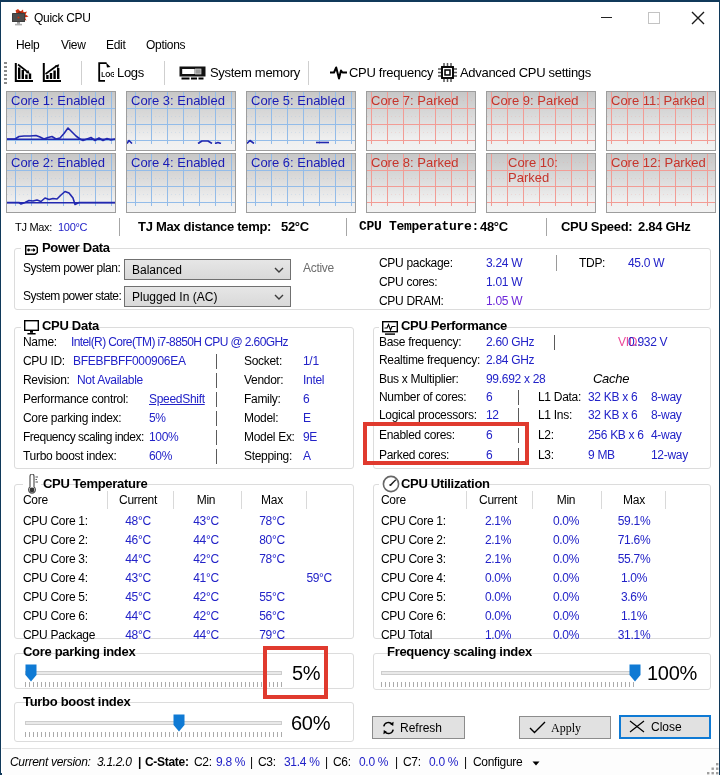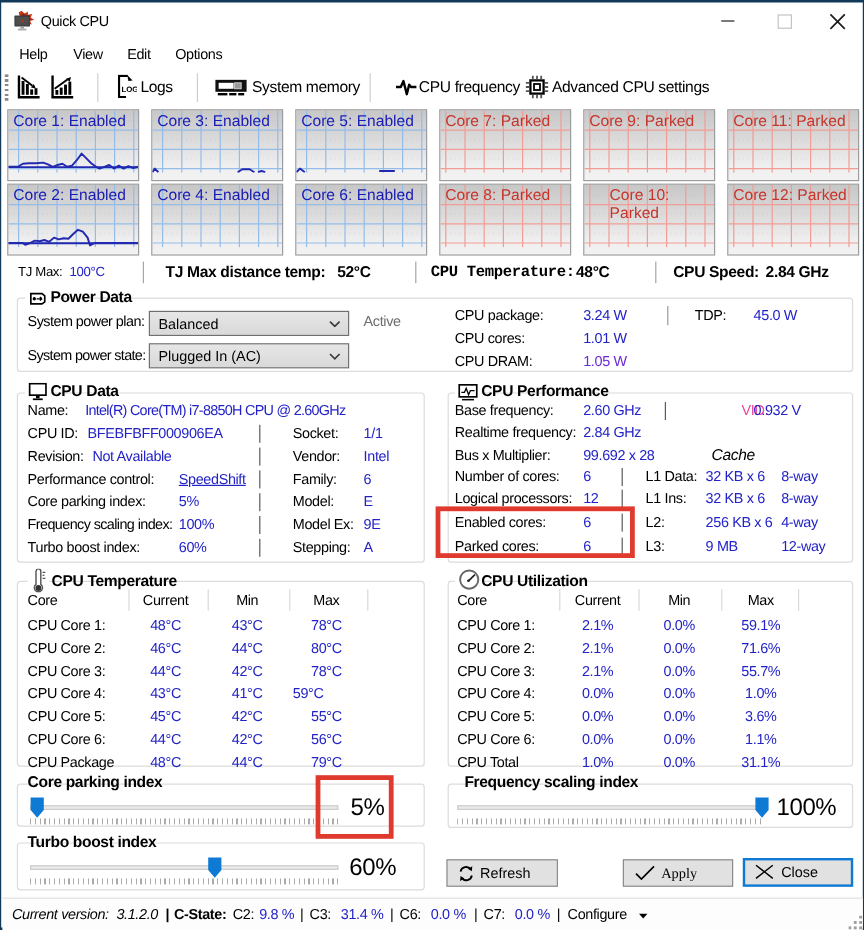--- a/index.html
+++ b/index.html
@@ -466,21 +466,21 @@
 <div class="lbl" style="left:77px;width:120px;text-align:center;top:529px;line-height:18px;font-size:12px;color:#2222c8;font-weight:normal;">46°C</div>
 <div class="lbl" style="left:145px;width:120px;text-align:center;top:529px;line-height:18px;font-size:12px;color:#2222c8;font-weight:normal;">44°C</div>
 <div class="lbl" style="left:211px;width:120px;text-align:center;top:529px;line-height:18px;font-size:12px;color:#2222c8;font-weight:normal;">80°C</div>
 <div class="lbl" style="left:22px;top:548px;line-height:18px;font-size:12px;color:#000;font-weight:normal;font-style:normal;">CPU Core 3:</div>
 <div class="lbl" style="left:77px;width:120px;text-align:center;top:548px;line-height:18px;font-size:12px;color:#2222c8;font-weight:normal;">44°C</div>
 <div class="lbl" style="left:145px;width:120px;text-align:center;top:548px;line-height:18px;font-size:12px;color:#2222c8;font-weight:normal;">42°C</div>
 <div class="lbl" style="left:211px;width:120px;text-align:center;top:548px;line-height:18px;font-size:12px;color:#2222c8;font-weight:normal;">78°C</div>
 <div class="lbl" style="left:22px;top:567px;line-height:18px;font-size:12px;color:#000;font-weight:normal;font-style:normal;">CPU Core 4:</div>
 <div class="lbl" style="left:77px;width:120px;text-align:center;top:567px;line-height:18px;font-size:12px;color:#2222c8;font-weight:normal;">43°C</div>
 <div class="lbl" style="left:145px;width:120px;text-align:center;top:567px;line-height:18px;font-size:12px;color:#2222c8;font-weight:normal;">41°C</div>
-<div class="lbl" style="left:211px;width:120px;text-align:left;top:567px;line-height:18px;font-size:12px;color:#2222c8;font-weight:normal;padding-left:32px;">59°C</div>
+<div class="lbl" style="left:211px;width:120px;text-align:right;top:567px;line-height:18px;font-size:12px;color:#2222c8;font-weight:normal;padding-left:32px;">59°C</div>
 <div class="lbl" style="left:22px;top:586px;line-height:18px;font-size:12px;color:#000;font-weight:normal;font-style:normal;">CPU Core 5:</div>
 <div class="lbl" style="left:77px;width:120px;text-align:center;top:586px;line-height:18px;font-size:12px;color:#2222c8;font-weight:normal;">45°C</div>
 <div class="lbl" style="left:145px;width:120px;text-align:center;top:586px;line-height:18px;font-size:12px;color:#2222c8;font-weight:normal;">42°C</div>
 <div class="lbl" style="left:211px;width:120px;text-align:center;top:586px;line-height:18px;font-size:12px;color:#2222c8;font-weight:normal;">55°C</div>
 <div class="lbl" style="left:22px;top:605px;line-height:18px;font-size:12px;color:#000;font-weight:normal;font-style:normal;">CPU Core 6:</div>
 <div class="lbl" style="left:77px;width:120px;text-align:center;top:605px;line-height:18px;font-size:12px;color:#2222c8;font-weight:normal;">44°C</div>
 <div class="lbl" style="left:145px;width:120px;text-align:center;top:605px;line-height:18px;font-size:12px;color:#2222c8;font-weight:normal;">42°C</div>
 <div class="lbl" style="left:211px;width:120px;text-align:center;top:605px;line-height:18px;font-size:12px;color:#2222c8;font-weight:normal;">56°C</div>
 <div class="lbl" style="left:22px;top:624px;line-height:18px;font-size:12px;color:#000;font-weight:normal;font-style:normal;">CPU Package</div>
 <div class="lbl" style="left:77px;width:120px;text-align:center;top:624px;line-height:18px;font-size:12px;color:#2222c8;font-weight:normal;">48°C</div>

